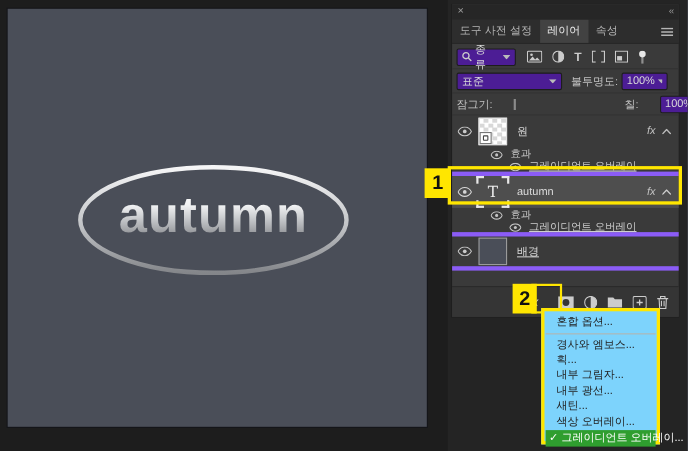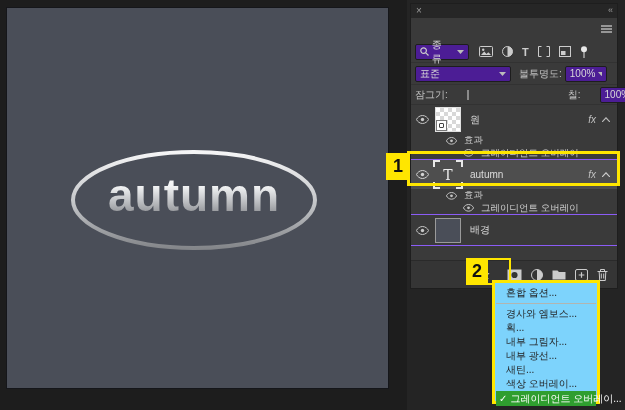--- a/index.html
+++ b/index.html
@@ -42,21 +42,21 @@
   .ficons { display:flex; align-items:center; gap:9px; margin-left:6px; }
   .t-glyph { font-weight:bold; color:#ccc; font-size:11px; }
   .checker-sm { width:10px; height:10px; background:conic-gradient(#c9c9c9 25%,transparent 0 50%,#c9c9c9 0 75%,transparent 0) 0 0/6px 6px; border:1px solid #8a8a8a; }
 
   
   .layers { position:absolute; left:0; top:101px; width:100%; }
   .lrow { position:relative; width:100%; display:flex; align-items:center; }
   .lrow.main { height:29px; }
   .lrow.sel { background:#4e4e4e; }
   .lrow.sub { height:13px; font-size:9.5px; color:#cfcfcf; }
-  .lrow.divb { border-bottom:1px solid #8b5cf6; }
+  .lrow.divb { border-bottom:4px solid #8b5cf6;text-decoration:underline; }
   .eyebox { width:14px; margin-left:4px; display:flex; justify-content:center; }
   .thumb { width:26px; height:25px; margin-left:6px; position:relative; flex:none; }
   .thumb.shape { background:#fff conic-gradient(#d8d8d8 25%,#fff 0 50%,#d8d8d8 0 75%,#fff 0) 0 0/8px 8px; border:1px solid #e0e0e0; }
   .badge-shape { position:absolute; left:0; bottom:0; width:11px; height:11px; background:#fff; border:1px solid #777; }
   .badge-shape i { position:absolute; left:2px; top:2px; width:5px; height:5px; border:1px solid #444; border-radius:1px; display:block; }
   .thumb.text { background:transparent; }
   .thumb.text .tletter { position:absolute; left:50%; top:50%; transform:translate(-50%,-52%); font-family:"DejaVu Serif",serif; font-size:14px; color:#ececec; }
   .tc { position:absolute; width:7px; height:7px; border:2px solid #e8e8e8; }
   .tc.tl { left:-2px; top:-2px; border-right:none; border-bottom:none; }
   .tc.tr { right:-2px; top:-2px; border-left:none; border-bottom:none; }
@@ -109,20 +109,25 @@
   </div>
 </div>
 
 <div class="panel">
 
   <div class="topstrip">
     <span class="x">×</span>
     <span class="col">«</span>
   </div>
 
+  <div class="tabs">
+    <div class="tab">도구 사전 설정</div>
+    <div class="tab active">레이어</div>
+    <div class="tab">속성</div>
+  </div>
   <div class="hamburger">
     <svg width="11" height="8">
         <path d="M0 1h11M0 4h11M0 7h11" stroke="#b5b5b5" stroke-width="1.4"></path>
       </svg>
   </div>
 
   <div class="row filter-row">
     <div class="field search-field">
       <svg width="9" height="9">
           <circle cx="3.6" cy="3.6" r="2.8" fill="none" stroke="#ccc" stroke-width="1.2"></circle>

